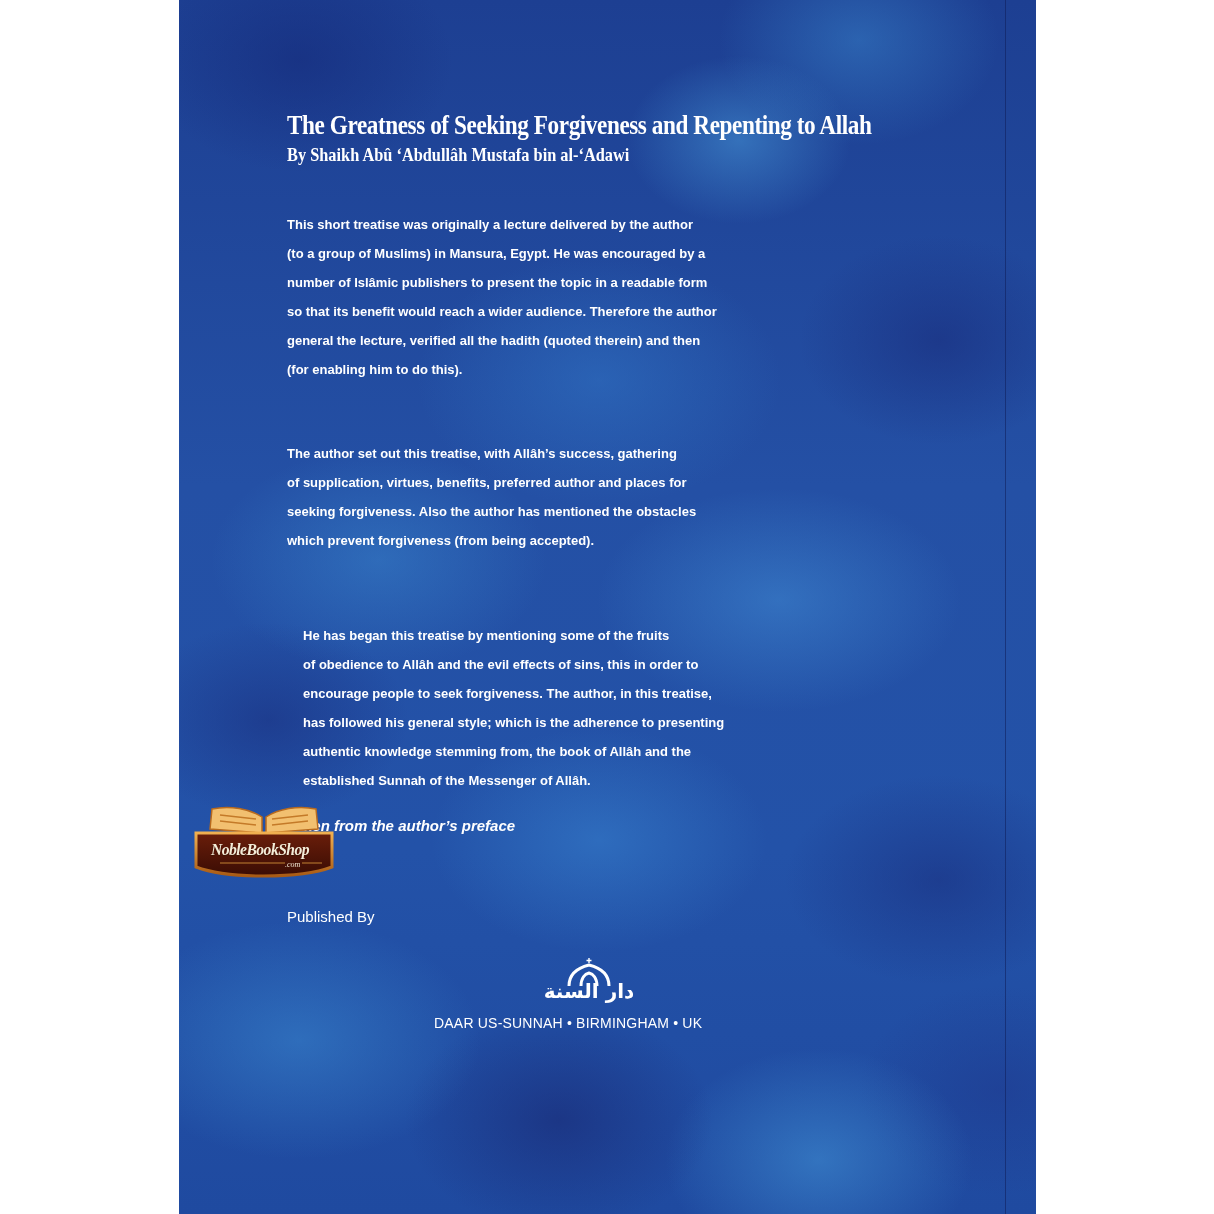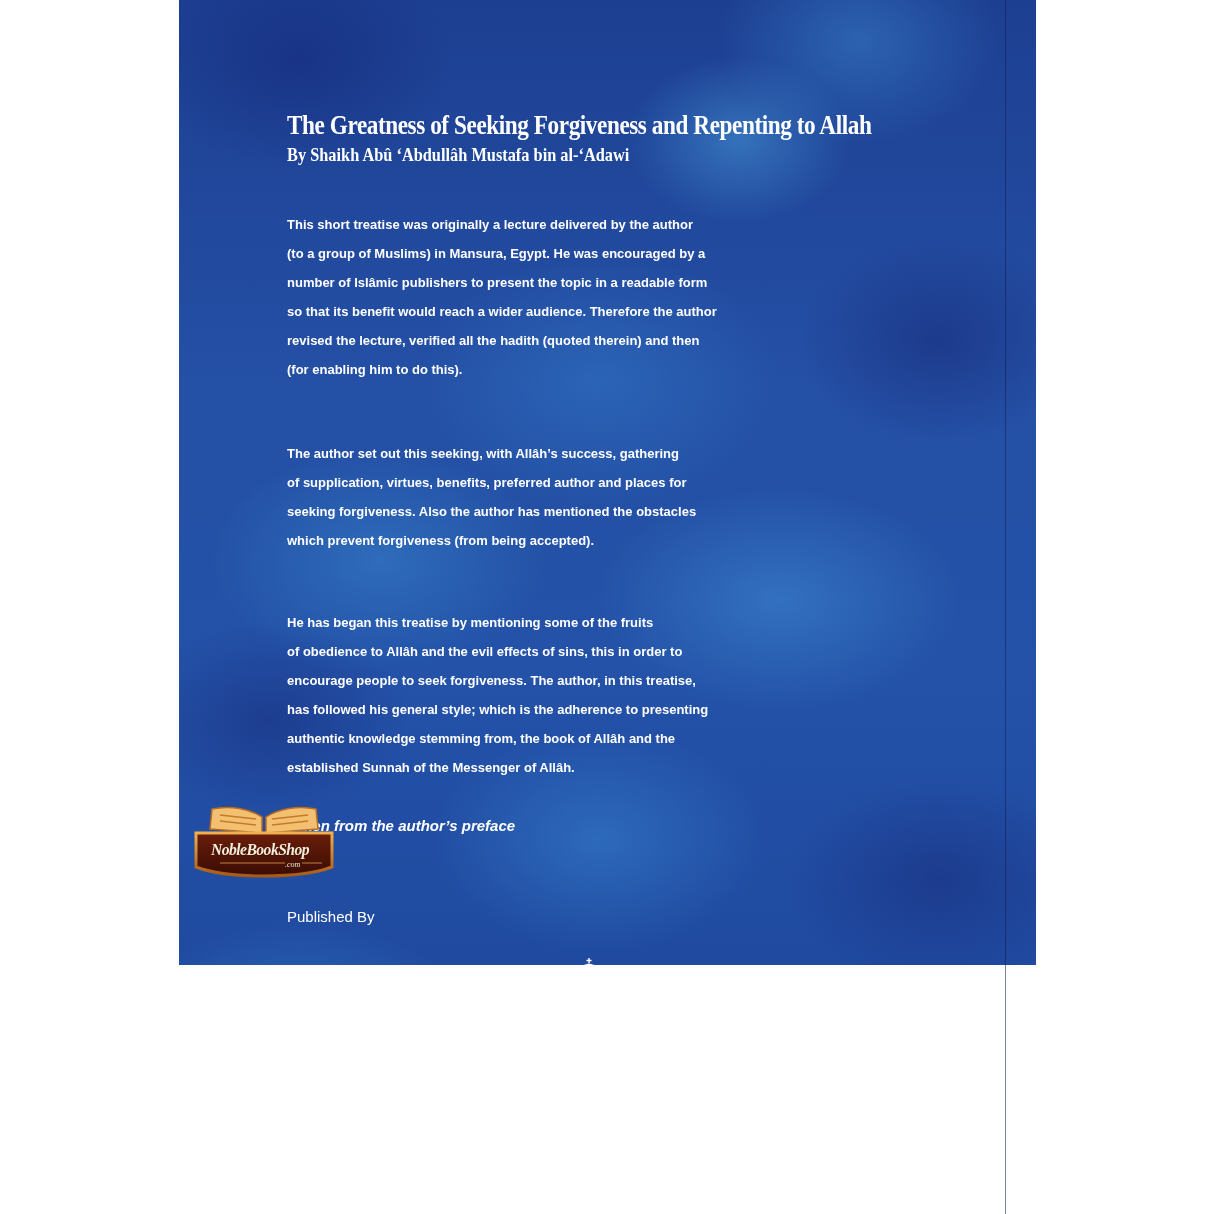--- a/index.html
+++ b/index.html
@@ -1,21 +1,21 @@
 <!DOCTYPE html>
 <html><head>
 <meta charset="utf-8">
 <style>
   html, body { margin:0; padding:0; }
   body {
     width:1214px; height:1214px; background:#ffffff; position:relative; overflow:hidden;
     font-family:"Liberation Sans", sans-serif;
   }
   .cover {
-    position:absolute; left:179px; top:0; width:857px; height:965px;
+    position:absolute; left:179px; top:0; width:857px; height:1214px;
     background-color:#1f4396;
     background-image:
       radial-gradient(ellipse 160px 120px at 560px 140px, rgba(70,150,215,0.55), rgba(70,150,215,0) 70%),
       radial-gradient(ellipse 200px 150px at 680px 40px, rgba(60,140,210,0.45), rgba(60,140,210,0) 70%),
       radial-gradient(ellipse 220px 160px at 120px 60px, rgba(20,40,120,0.55), rgba(20,40,120,0) 70%),
       radial-gradient(ellipse 260px 180px at 420px 380px, rgba(50,120,200,0.5), rgba(50,120,200,0) 70%),
       radial-gradient(ellipse 200px 150px at 760px 340px, rgba(25,45,125,0.6), rgba(25,45,125,0) 70%),
       radial-gradient(ellipse 240px 160px at 200px 560px, rgba(60,140,210,0.45), rgba(60,140,210,0) 70%),
       radial-gradient(ellipse 260px 160px at 600px 600px, rgba(70,150,220,0.45), rgba(70,150,220,0) 70%),
       radial-gradient(ellipse 200px 140px at 90px 720px, rgba(25,45,125,0.55), rgba(25,45,125,0) 70%),
@@ -39,28 +39,28 @@
   }
   .byline {
     font-family:"Liberation Serif", serif; font-weight:bold; font-size:19px;
     transform:scaleX(0.86); transform-origin:left; white-space:nowrap;
     margin:0; line-height:26px;
   }
   .para { position:absolute; left:108px; width:640px; color:#ffffff; font-weight:bold; font-size:13px; line-height:29px; }
   .para .line { display:block; white-space:nowrap; }
   .p1 { top:210px; }
   .p2 { top:439px; }
-  .p3 { top:608px; }
+  .p3 { top:621px;margin-left:16px; }
   .preface {
     position:absolute; left:108px; top:817px; color:#ffffff; font-weight:bold; font-style:italic; font-size:15px;
   }
   .published-by { position:absolute; left:108px; top:908px; color:#ffffff; font-weight:normal; font-size:15px; }
   .publisher-logo { position:absolute; left:362px; top:954px; width:96px; height:50px; }
   .publisher-line {
-    position:absolute; left:255px; top:1015px; color:#ffffff; font-weight:bold; font-size:11px; letter-spacing:0.2px; white-space:nowrap;margin-left:16px;
+    position:absolute; left:255px; top:1015px; color:#ffffff; font-weight:normal; font-size:14px; letter-spacing:0.2px; white-space:nowrap;
   }
   .watermark { position:absolute; left:190px; top:803px; width:148px; height:76px; }
   .wm-label {
     position:absolute; left:175px; top:840px; width:170px; text-align:center; color:#f4ecd8;
     font-family:"Liberation Serif", serif; font-style:italic; font-weight:bold; font-size:17px; letter-spacing:-0.6px;
     transform:scaleX(0.92);
     text-shadow:0 1px 1px #3a1400;
   }
   .wm-com {
     position:absolute; left:285px; top:860px; color:#f4ecd8; font-family:"Liberation Serif", serif; font-style:italic; font-size:8px;
@@ -75,26 +75,26 @@
   <div class="text-block">
     <p class="title">The Greatness of Seeking Forgiveness and Repenting to Allah</p>
     <p class="byline">By Shaikh Abû ‘Abdullâh Mustafa bin al-‘Adawi</p>
   </div>
 
   <div class="para p1">
     <span class="line">This short treatise was originally a lecture delivered by the author</span>
     <span class="line">(to a group of Muslims) in Mansura, Egypt.  He was encouraged by a</span>
     <span class="line">number of Islâmic publishers to present the topic in a readable form</span>
     <span class="line">so that its benefit would reach a wider audience. Therefore the author</span>
-    <span class="line">revised the lecture, verified all the hadith (quoted therein) and then</span>
+    <span class="line">general the lecture, verified all the hadith (quoted therein) and then</span>
     <span class="line">(for enabling him to do this).</span>
   </div>
 
   <div class="para p2">
-    <span class="line">The author set out this seeking, with Allâh’s success, gathering</span>
+    <span class="line">The author set out this treatise, with Allâh’s success, gathering</span>
     <span class="line">of supplication, virtues, benefits, preferred author and places for</span>
     <span class="line">seeking forgiveness. Also the author has mentioned the obstacles</span>
     <span class="line">which prevent forgiveness (from being accepted).</span>
   </div>
 
   <div class="para p3">
     <span class="line">He has began this treatise by mentioning some of the fruits</span>
     <span class="line">of obedience to Allâh and the evil effects of sins,  this in order to</span>
     <span class="line">encourage people to seek forgiveness. The author, in this treatise,</span>
     <span class="line">has followed his general style; which is the adherence to presenting</span>

